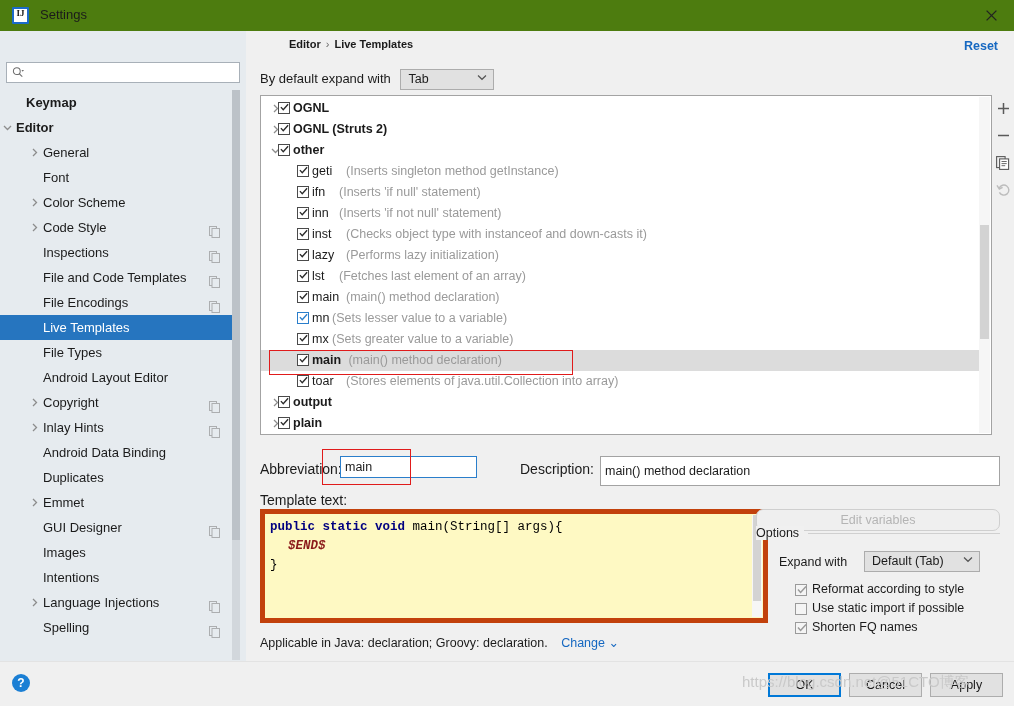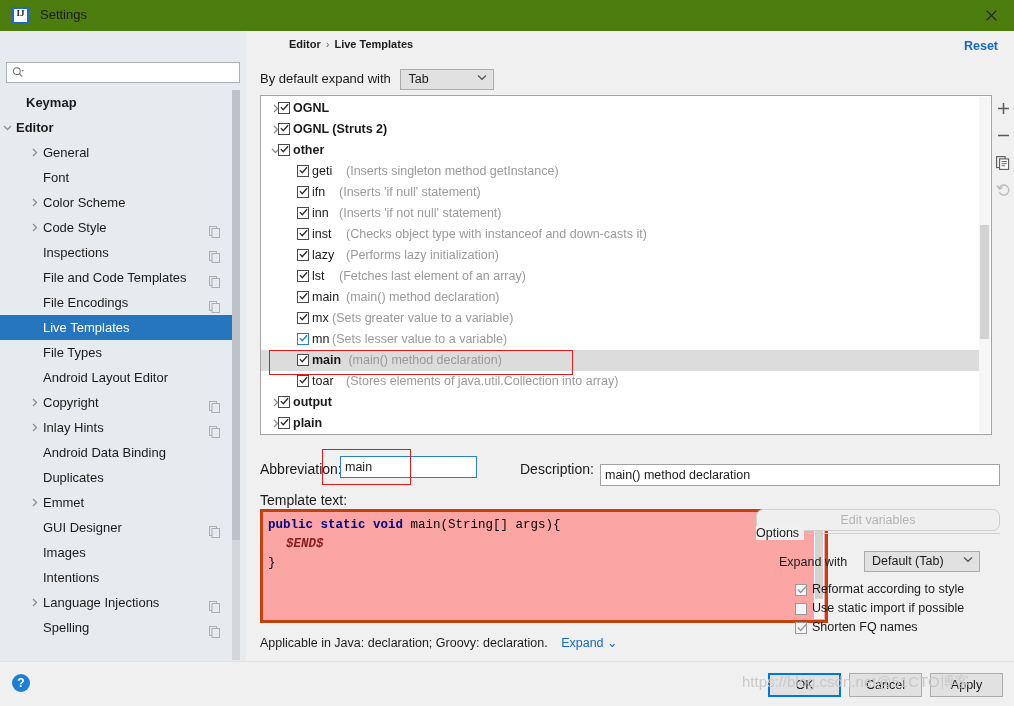--- a/index.html
+++ b/index.html
@@ -68,21 +68,21 @@
   .vtool{position:absolute;left:746px;top:64px;width:22px;height:340px;}
   .vtool .ib{position:relative;width:22px;height:27px;display:flex;align-items:center;justify-content:center;cursor:default;}
 
   
   .lbl-s{position:absolute;font-size:14px;color:#1b1b1b;}
   .tin{position:absolute;box-sizing:border-box;background:#ffffff;border:1px solid #a3a3a3;
       font-family:"Liberation Sans",sans-serif;font-size:12.5px;color:#1b1b1b;padding:0 4px;outline:0;}
   .tin.focus{border:1px solid #2a7ecb;}
 
   
-  .tmpl{position:absolute;left:260px;top:509px;width:568px;height:114px;background:#fca5a5;border:3px solid #c2410c;box-sizing:border-box;overflow:hidden;}
+  .tmpl{position:absolute;left:260px;top:509px;width:508px;height:114px;background:#fef9c3;border:5px solid #c2410c;box-sizing:border-box;overflow:hidden;}
   .code{position:absolute;left:5px;top:4px;font-family:"Liberation Mono","DejaVu Sans Mono",monospace;font-size:12.5px;line-height:19px;white-space:pre;}
   .kw{color:#000080;font-weight:bold;}
   .pl{color:#000000;}
   .var{color:#8b1a1a;font-style:italic;font-weight:bold;}
   .tm-scroll{position:absolute;right:1px;top:1px;width:10px;bottom:1px;background:#f6f6f6;}
   .tm-thumb{position:absolute;left:1px;top:0;width:8px;background:#d3d3d3;}
 
   
   .btn{position:absolute;box-sizing:border-box;background:#e1e1e1;border:1px solid #adadad;font-size:12.5px;text-align:center;cursor:default;color:#1b1b1b;}
   .btn.dis{color:#b4b4b4;border-color:#cfcfcf;background:#efefef;border-radius:7px;}
@@ -376,36 +376,36 @@
           <div class="row">
             <span class="cbx" style="left: 36px;">
               <svg class="tick" viewBox="0 0 10 10">
                 <path d="M1 4.6 L3.6 7.4 L9 1.4" fill="none" stroke="#2b2b2b" stroke-width="1.5"></path>
               </svg>
             </span>
             <span class="nm reg" style="left: 51px;">main</span>
             <span class="ds" style="left: 85px;">(main() method declaration)</span>
           </div>
           <div class="row">
+            <span class="cbx blue" style="left: 36px;">
+              <svg class="tick" viewBox="0 0 10 10">
+                <path d="M1 4.6 L3.6 7.4 L9 1.4" fill="none" stroke="#2a7ecb" stroke-width="1.5"></path>
+              </svg>
+            </span>
+            <span class="nm reg" style="left: 51px;">mn</span>
+            <span class="ds" style="left: 71px;">(Sets lesser value to a variable)</span>
+          </div>
+          <div class="row">
             <span class="cbx" style="left: 36px;">
               <svg class="tick" viewBox="0 0 10 10">
                 <path d="M1 4.6 L3.6 7.4 L9 1.4" fill="none" stroke="#2b2b2b" stroke-width="1.5"></path>
               </svg>
             </span>
             <span class="nm reg" style="left: 51px;">mx</span>
             <span class="ds" style="left: 71px;">(Sets greater value to a variable)</span>
-          </div>
-          <div class="row">
-            <span class="cbx blue" style="left: 36px;">
-              <svg class="tick" viewBox="0 0 10 10">
-                <path d="M1 4.6 L3.6 7.4 L9 1.4" fill="none" stroke="#2a7ecb" stroke-width="1.5"></path>
-              </svg>
-            </span>
-            <span class="nm reg" style="left: 51px;">mn</span>
-            <span class="ds" style="left: 71px;">(Sets lesser value to a variable)</span>
           </div>
           <div class="row hl">
             <span class="cbx" style="left: 36px;">
               <svg class="tick" viewBox="0 0 10 10">
                 <path d="M1 4.6 L3.6 7.4 L9 1.4" fill="none" stroke="#2b2b2b" stroke-width="1.5"></path>
               </svg>
             </span>
             <span class="nm" style="left: 51px;">main</span>
             <span class="ds" style="left: 87.4px;">(main() method declaration)</span>
           </div>
@@ -471,21 +471,21 @@
             <path d="M1 2.4 L3.3 6 L6.6 4.4" fill="none" stroke="#bcbcbc" stroke-width="1.4"></path>
           </svg>
       </div>
     </div>
 
     <span class="lbl-s" style="left:14px;top:430px;">Abbreviation:</span>
     <input class="tin focus" style="left: 94px; top: 425px; width: 137px; height: 22px;" type="text" value="main">
     <div class="redbox" style="left:76px;top:418px;width:89px;height:36px;"></div>
 
     <span class="lbl-s" style="left:274px;top:430px;">Description:</span>
-    <input class="tin" style="left: 354px; top: 425px; width: 400px; height: 22px; margin-top: 8px;" type="text" value="main() method declaration">
+    <input class="tin" style="left: 354px; top: 425px; width: 400px; height: 30px;" type="text" value="main() method declaration">
 
     <span class="lbl-s" style="left:14px;top:461px;">Template text:</span>
     <div class="tmpl" style="left:14px;top:478px;">
       <div class="code"><span class="kw">public</span> <span class="kw">static</span> <span class="kw">void</span><span class="pl"> main(String[] args){</span>
 <span style="padding-left:18px;" class="var">$END$</span>
 <span class="pl">}</span></div>
       <div class="tm-scroll">
           <div class="tm-thumb" style="height:86px;"></div>
         </div>
     </div>
@@ -523,21 +523,21 @@
             </svg>
           </span>
           <span class="opt-lbl" style="left: 566px; top: 589px;">Shorten FQ names</span>
         </div>
       </div>
 
   </div>
 
   <div class="applic">
     <span>Applicable in Java: declaration; Groovy: declaration.</span>
-    <span class="chg" style="margin-left:10px;"><span>Expand</span> <span>⌄</span></span>
+    <span class="chg" style="margin-left:10px;"><span>Change</span> <span>⌄</span></span>
   </div>
 
   <div class="bottombar">
     <div class="helpbtn">?</div>
     <div class="btn def" style="left:768px;top:11px;width:73px;height:24px;line-height:20px;">OK</div>
     <div class="btn" style="left:849px;top:11px;width:73px;height:24px;line-height:22px;">Cancel</div>
     <div class="btn" style="left:930px;top:11px;width:73px;height:24px;line-height:22px;">Apply</div>
   </div>
   <div class="watermark">https://blog.csdn.net@51CTO博客</div>
 

